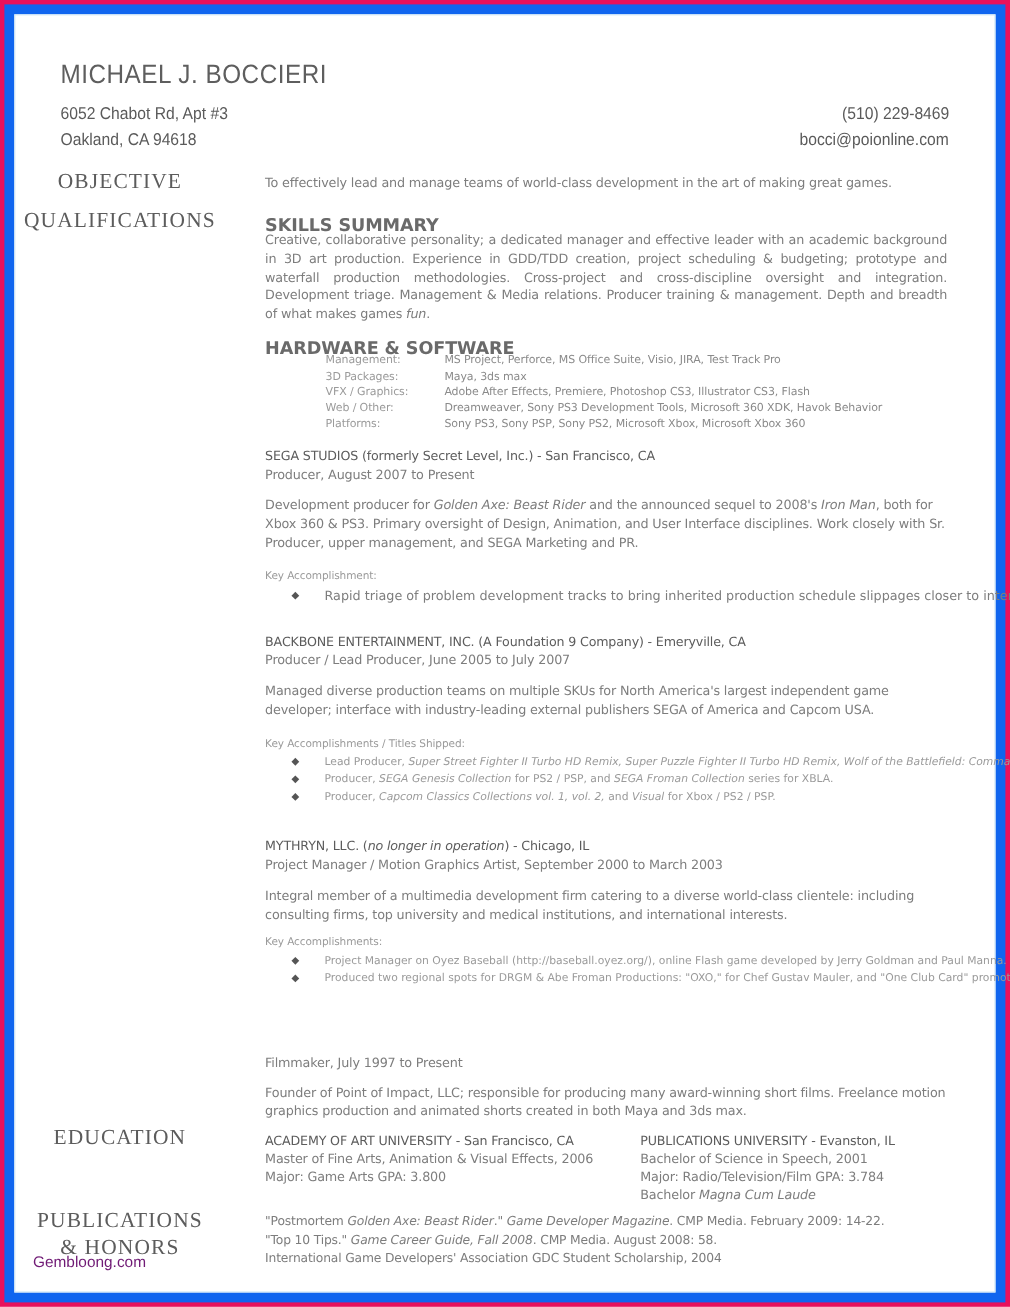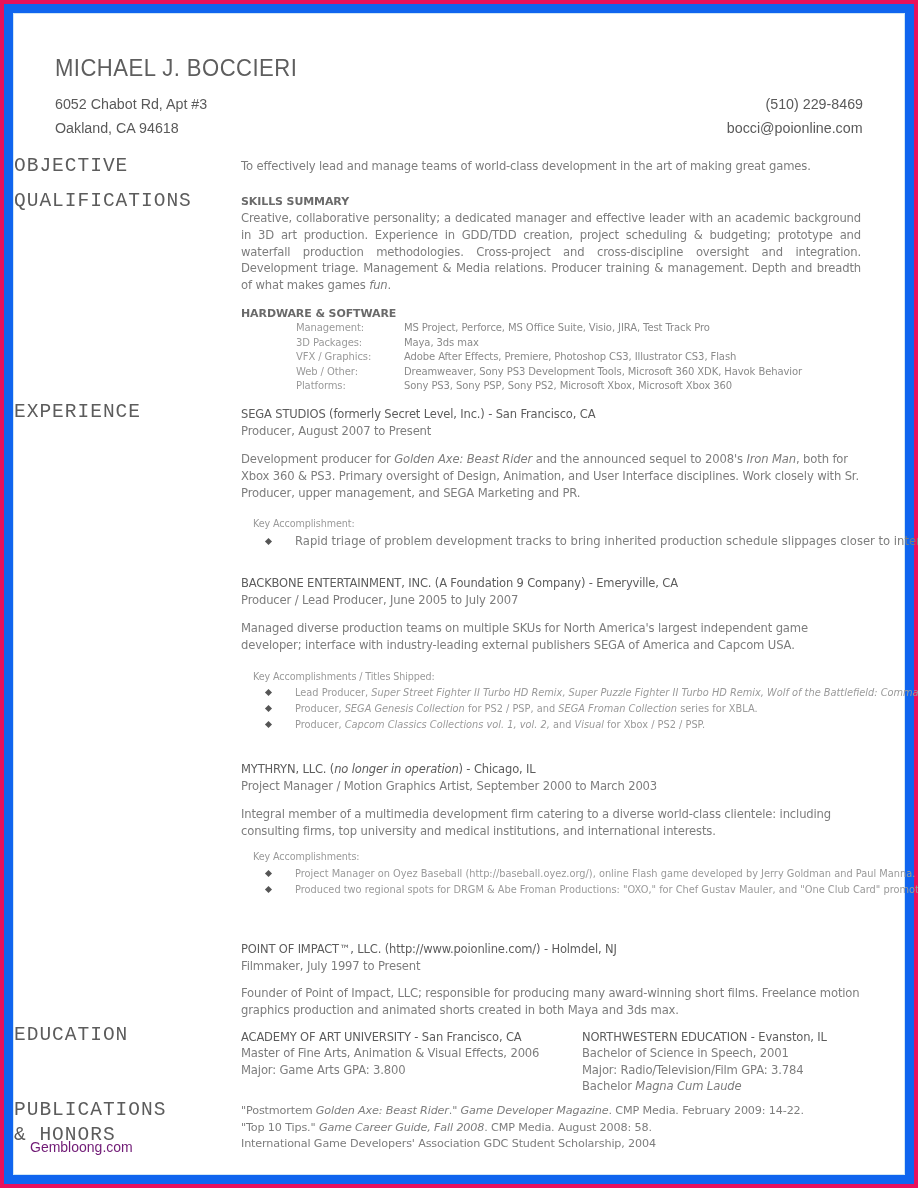--- a/index.html
+++ b/index.html
@@ -20,27 +20,27 @@
     box-sizing:border-box;
   }
   .abs { position:absolute; white-space:nowrap; }
   .name {
     left:41px; top:40px; font-size:24px; letter-spacing:0.5px; color:#5e5e5e;
     font-family:"Liberation Sans", sans-serif; transform:scaleX(0.92); transform-origin:left;
   }
   .contact { font-family:"Liberation Sans", sans-serif; font-size:15.5px; color:#5a5a5a; transform-origin:left; transform:scaleX(0.92); }
   .contact.r { transform-origin:right; }
   .heading {
-    font-family:Liberation Mono, monospace; font-size:19.5px; letter-spacing:1px;
-    color:#5c5c5c; text-align:left; width:190px; left:0;
+    font-family:Liberation Serif, serif; font-size:19.5px; letter-spacing:1px;
+    color:#5c5c5c; text-align:center; width:190px; left:0;
   }
   .body-text { font-family:"DejaVu Sans", sans-serif; font-size:11.6px; color:#7d7d7d; letter-spacing:-0.15px; }
-  .sub { font-size:11px; font-weight:bold; color:#6a6a6a; letter-spacing:-0.1px; }
+  .sub { font-size:16px; font-weight:bold; color:#6a6a6a; letter-spacing:-0.1px; }
   .job-title { font-weight:normal; font-size:11.5px; color:#5c5c5c; letter-spacing:-0.15px; }
-  .small { font-size:9.6px; color:#9a9a9a; letter-spacing:-0.1px;margin-left:12px; }
+  .small { font-size:9.6px; color:#9a9a9a; letter-spacing:-0.1px; }
   .para { width:620px; line-height:16.8px; white-space:normal; }
   .justify { text-align:justify; text-align-last:left; }
   .hw-row { display:flex; font-size:10px; line-height:14.5px; color:#8a8a8a; letter-spacing:-0.1px; }
   .hw-label { width:108px; color:#9a9a9a; }
   .bullets { list-style:none; margin:0; padding:0; }
   .bullets li { position:relative; padding-left:54px; }
   .bullets li::before {
     content:""; position:absolute; left:25px; top:6px; width:5px; height:5px;
     background:#555; transform:rotate(45deg);
   }
@@ -57,21 +57,20 @@
 <div class="page">
 
   <div class="abs name">MICHAEL J. BOCCIERI</div>
   <div class="abs contact" style="left:41px;top:81px;">6052 Chabot Rd, Apt #3</div>
   <div class="abs contact" style="left:41px;top:105px;">Oakland, CA 94618</div>
   <div class="abs contact r" style="right:41px;top:81px;">(510) 229-8469</div>
   <div class="abs contact r" style="right:41px;top:105px;">bocci@poionline.com</div>
 
   <div class="abs heading" style="top:141px;">OBJECTIVE</div>
   <div class="abs heading" style="top:176px;">QUALIFICATIONS</div>
-  <div class="abs heading" style="top:387px;">EXPERIENCE</div>
   <div class="abs heading" style="top:1010px;">EDUCATION</div>
   <div class="abs heading" style="top:1085px;">PUBLICATIONS</div>
   <div class="abs heading" style="top:1110px;">&amp; HONORS</div>
 
   <div class="abs body-text" style="left:227px;top:145px;">To effectively lead and manage teams of world-class development in the art of making great games.</div>
 
   <div class="abs sub" style="left:227px;top:181px;">SKILLS SUMMARY</div>
   <div class="abs body-text para justify" style="left:227px;top:196px;"><span>Creative, collaborative personality; a dedicated manager and effective leader with an academic background in 3D art production. Experience in GDD/TDD creation, project scheduling &amp; budgeting; prototype and waterfall production methodologies. Cross-project and cross-discipline oversight and integration. Development triage. Management &amp; Media relations. Producer training &amp; management. Depth and breadth of what makes games </span><i>fun</i><span>.</span></div>
 
   <div class="abs sub" style="left:227px;top:293px;">HARDWARE &amp; SOFTWARE</div>
@@ -124,31 +123,30 @@
   <div class="abs body-text" style="left:227px;top:765px;">Project Manager / Motion Graphics Artist, September 2000 to March 2003</div>
   <div class="abs body-text para" style="left:227px;top:792px;">Integral member of a multimedia development firm catering to a diverse world-class clientele: including consulting firms, top university and medical institutions, and international interests.</div>
   <div class="abs small" style="left:227px;top:837px;">Key Accomplishments:</div>
   <div class="abs" style="left:227px;top:852px;width:590px;">
     <ul class="bullets bul-small">
       <li><span>Project Manager on Oyez Baseball (http://baseball.oyez.org/), online Flash game developed by Jerry Goldman and Paul Manna. Featured in the October 25, 2001 edition of </span></li>
       <li>Produced two regional spots for DRGM &amp; Abe Froman Productions: "OXO," for Chef Gustav Mauler, and "One Club Card" promotion for Circus Circus Reno.</li>
     </ul>
   </div>
 
-  <div class="abs job-title" style="left:227px;top:928px;">POINT OF IMPACT™, LLC. (http://www.poionline.com/) - Holmdel, NJ</div>
   <div class="abs body-text" style="left:227px;top:945px;">Filmmaker, July 1997 to Present</div>
   <div class="abs body-text para" style="left:227px;top:971px;">Founder of Point of Impact, LLC; responsible for producing many award-winning short films. Freelance motion graphics production and animated shorts created in both Maya and 3ds max.</div>
 
   <div class="abs" style="left:227px;top:1015px;line-height:16.3px;">
     <div class="job-title">ACADEMY OF ART UNIVERSITY - San Francisco, CA</div>
     <div class="body-text">Master of Fine Arts, Animation &amp; Visual Effects, 2006</div>
     <div class="body-text">Major:  Game Arts  GPA:  3.800</div>
   </div>
   <div class="abs" style="left:568px;top:1015px;line-height:16.3px;">
-    <div class="job-title">NORTHWESTERN EDUCATION - Evanston, IL</div>
+    <div class="job-title">PUBLICATIONS UNIVERSITY - Evanston, IL</div>
     <div class="body-text">Bachelor of Science in Speech, 2001</div>
     <div class="body-text">Major:  Radio/Television/Film  GPA:  3.784</div>
     <div class="body-text"><span>Bachelor </span><i>Magna Cum Laude</i></div>
   </div>
 
   <div class="abs body-text" style="left:227px;top:1089px;line-height:16.5px;font-size:11.2px;">
     <div><span>"Postmortem </span><i>Golden Axe: Beast Rider</i><span>." </span><i>Game Developer Magazine</i><span>. CMP Media. February 2009: 14-22.</span></div>
     <div><span>"Top 10 Tips." </span><i>Game Career Guide, Fall 2008</i><span>. CMP Media. August 2008: 58.</span></div>
     <div>International Game Developers' Association GDC Student Scholarship, 2004</div>
   </div>

